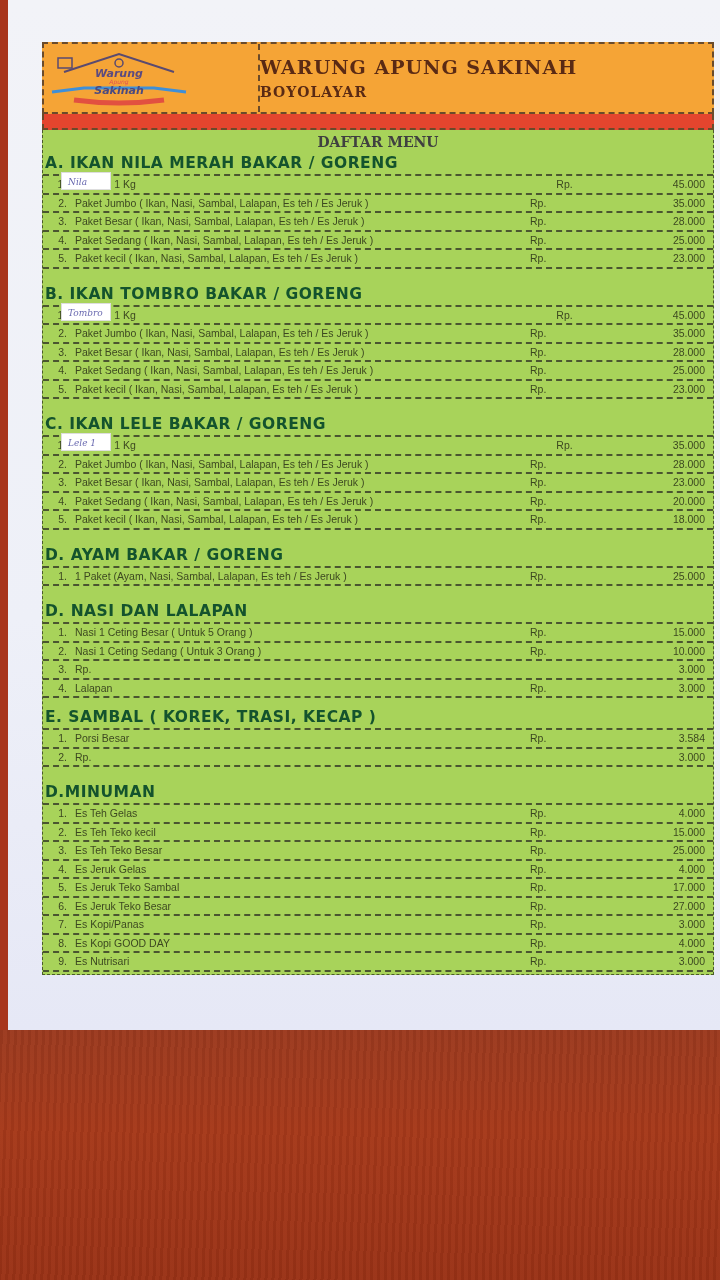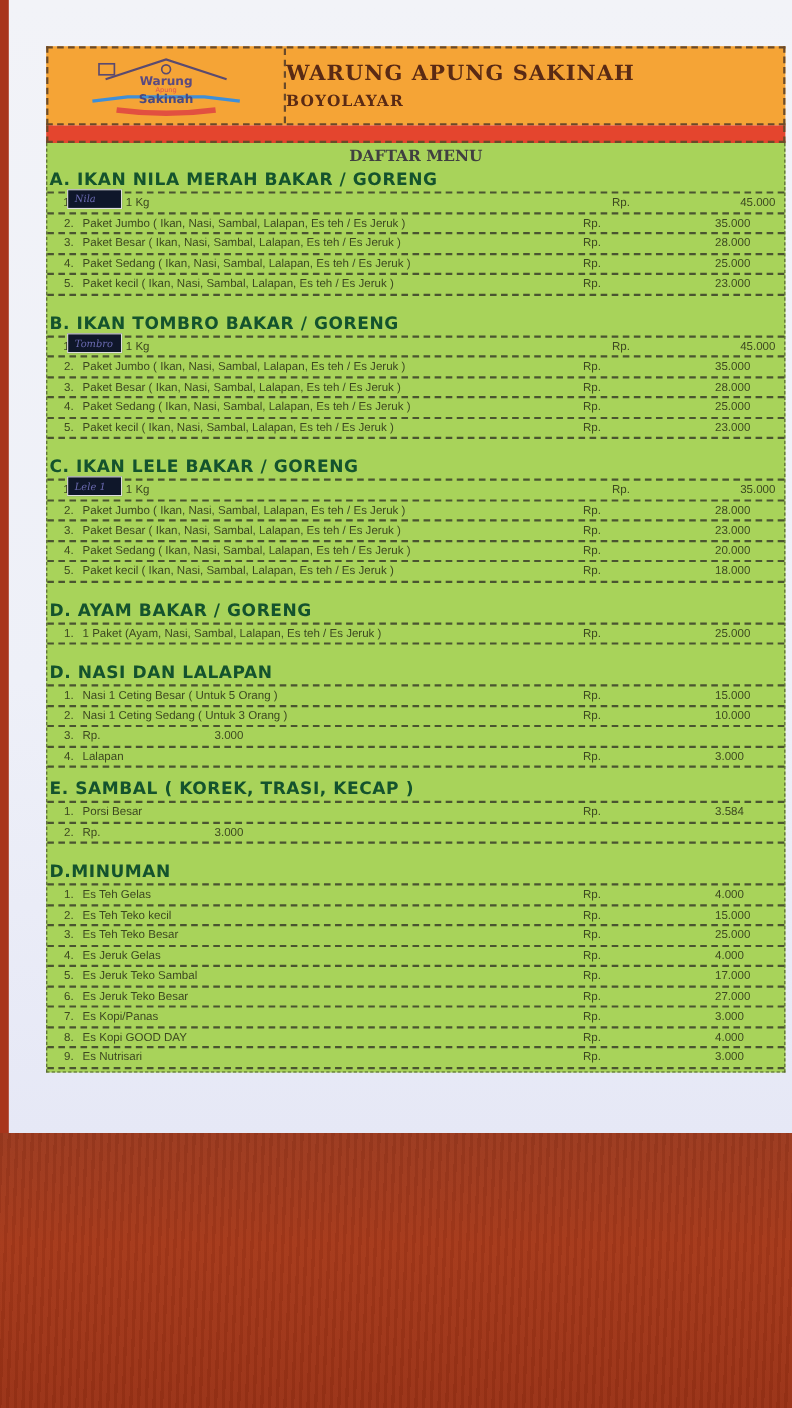--- a/index.html
+++ b/index.html
@@ -26,21 +26,21 @@
     position:absolute; left:42px; top:42px; width:672px;
   }
   .header {
     display:flex; height:72px;
     background:#f5a436;
     border:2px dashed #6a4a2a;
     box-sizing:border-box;
   }
   .logo-box {
     width:214px; border-right:2px dashed #6a4a2a; position:relative;
-    display:flex; align-items:center; justify-content:center;
+    display:flex; align-items:center; justify-content:flex-start;font-style:italic;
   }
   .logo {
     width:150px; height:56px; position:relative;
   }
   .title-box {
     flex:1; display:flex; flex-direction:column; align-items:flex-start; justify-content:center;
     color:#5a2a14; font-family:"DejaVu Serif", serif; font-weight:bold;
   }
   .title-box .t1 { font-size:19px; letter-spacing:1px; }
   .title-box .t2 { font-size:14px; letter-spacing:1px; margin-top:6px; }
@@ -66,24 +66,24 @@
   .row {
     display:flex; align-items:center; height:16.5px;
     border-top:2px dashed #4a5530;
     font-size:10.5px; color:#3c4820;
     position:relative;
   }
   .row:last-child { border-bottom:2px dashed #4a5530; }
   .row .num { width:24px; text-align:right; padding-right:8px; }
   .row .name { width:455px; white-space:nowrap; overflow:hidden; }
   .row .rp { width:120px; }
-  .row .price { flex:1; padding-right:8px; }
+  .row .price { flex:1; text-align:right; padding-right:8px; }
   .sticker {
     position:absolute; left:18px; top:-4px; width:50px; height:18px;
-    background:#0f172a; border:1px solid #ddd;
+    background:#ffffff; border:1px solid #ddd;
     font-family:"DejaVu Serif", serif; font-style:italic; font-size:9px;
     color:#6a6ab0; line-height:18px; padding-left:6px; box-sizing:border-box;
   }
   .gap-sm { height:8px; }
   .gap-md { height:14px; }
 </style>
 </head>
 <body>
 
 <div class="wood-edge"></div>

